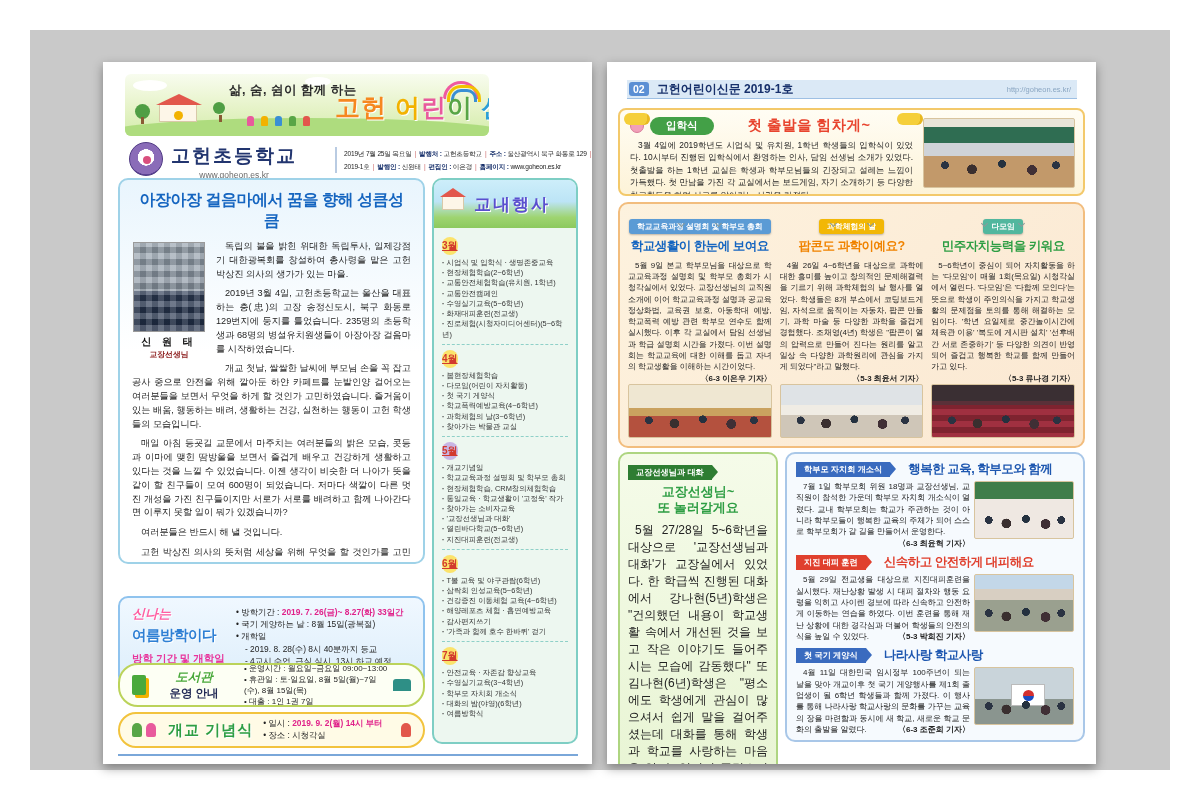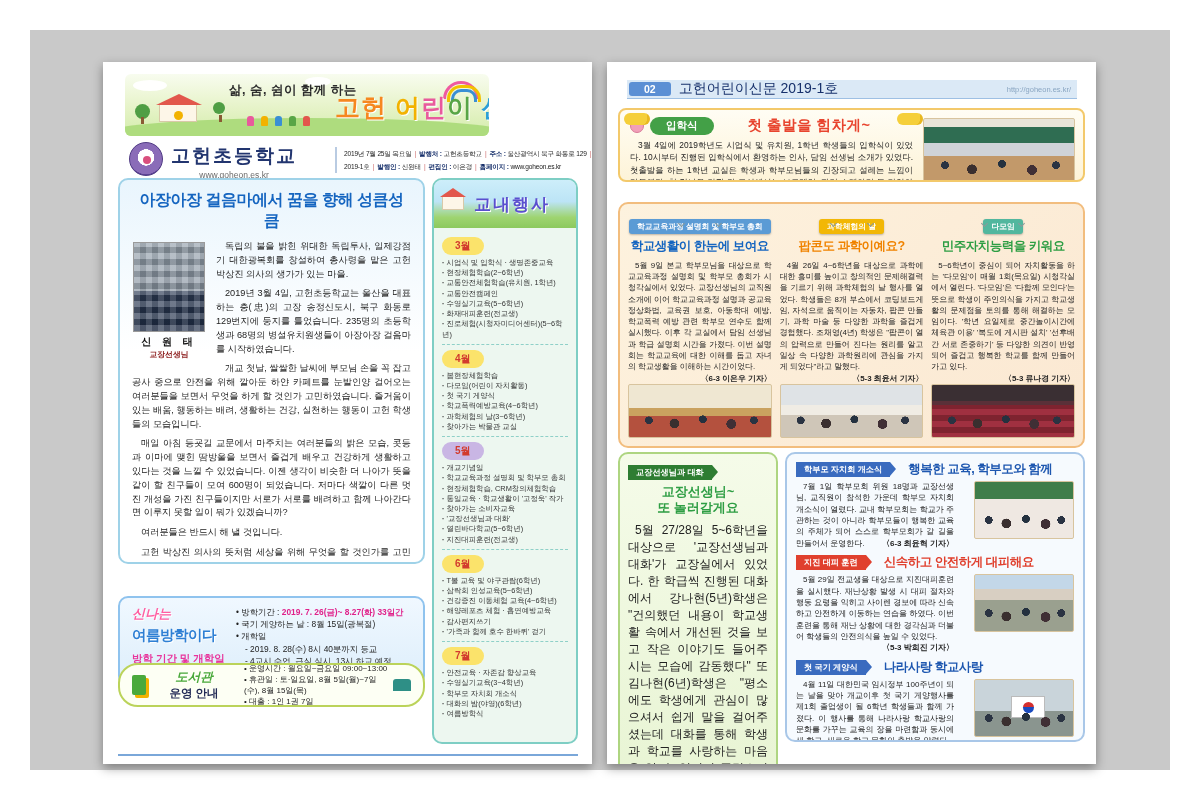--- a/index.html
+++ b/index.html
@@ -63,21 +63,21 @@
 
   
   .events-box { position:absolute; left:329px; top:116px; width:146px; height:566px; border:2px solid #7ecec4; border-radius:10px; background:#edf7f0; overflow:hidden; }
   .ev-head { position:relative; height:48px; background:linear-gradient(180deg,#cdeefa 0%,#bce4f6 45%,#9ed470 78%,#8cc95e 100%); }
   .ev-house { position:absolute; left:8px; top:16px; width:22px; height:14px; background:#fdf6e8; border:1px solid #d8c9a8; }
   .ev-house::before { content:""; position:absolute; left:-3px; top:-9px; border-left:13px solid transparent; border-right:13px solid transparent; border-bottom:9px solid #e2574c; }
   .ev-title { position:absolute; left:40px; top:13px; font-size:17px; font-weight:bold; color:#5a4fcf; text-shadow:1px 1px 0 #fff; letter-spacing:2px; }
   .ev-body { padding:4px 8px 6px; }
   .month { border-bottom:1px dashed #8fd0c8; padding-bottom:4px; }
   .month:last-child { border-bottom:none; }
-  .mbadge { display:inline-block; background:#fbe36b; color:#d23b2e; font-weight:bold; font-size:10px; padding:2px 13px; border-radius:11px; margin:5px 0 3px; }
+  .mbadge { display:inline-block; background:#fbe36b; color:#d23b2e; font-weight:bold; font-size:10px; padding:2px 0; border-radius:11px; margin:5px 0 3px;text-decoration:underline; }
   .month:nth-child(3) .mbadge { background:#c9b6e4; }
   .evlist { list-style:none; }
   .ev { font-size:7.4px; line-height:1.38; color:#333; }
   .ev::before { content:"· "; font-weight:bold; }
 
   
   .summer-box { position:absolute; left:15px; top:534px; width:307px; height:90px; border:2px solid #8fc3ee; border-radius:10px;
     background:linear-gradient(180deg,#f0f8ff 0%,#ddeefb 100%); padding:8px 8px 6px 116px; overflow:hidden; }
   .sm-titles { position:absolute; left:12px; top:7px; width:102px; }
   .sm-t1 { color:#ff5fa2; font-weight:bold; font-size:13px; font-style:italic; text-shadow:1px 1px 0 #fff; }
@@ -103,25 +103,25 @@
   .anniv-box { position:absolute; left:15px; top:650px; width:307px; height:36px; border:2px solid #f2c33d; border-radius:18px; background:#fffbe6; display:flex; align-items:center; padding:2px 12px; overflow:hidden; }
   .kid-dot { width:10px; height:14px; border-radius:5px 5px 2px 2px; }
   .kid-dot.g { background:#58a546; } .kid-dot.p { background:#e85a9c; margin-left:4px; } .kid-dot.r { background:#e2574c; margin-left:auto; }
   .anniv-title { color:#2e9e44; font-weight:bold; font-size:15px; letter-spacing:1px; margin:0 10px 0 12px; text-shadow:1px 1px 0 #fff; }
   .anniv-lines { font-size:8.4px; color:#222; line-height:1.4; }
   .anniv-lines .row::before { content:"• "; }
   .bottom-rule { position:absolute; left:15px; top:692px; width:460px; height:2px; background:#7aa7d9; }
 
   
   .p2head { position:absolute; left:20px; top:18px; width:450px; height:19px; background:#dbe9f6; display:flex; align-items:center; border-bottom:1px solid #9ec0e4; padding:0 6px 0 2px; }
-  .pageno { background:#5b8fd4; color:#fff; font-weight:bold; font-size:10.5px; padding:1px 15px; border-radius:3px; margin-right:8px; }
-  .issue { color:#17306b; font-weight:normal; font-size:14px; }
+  .pageno { background:#5b8fd4; color:#fff; font-weight:bold; font-size:10.5px; padding:1px 4px; border-radius:3px; margin-right:8px; }
+  .issue { color:#17306b; font-weight:bold; font-size:12px; }
   .url { margin-left:auto; color:#8aa6c2; font-size:7.5px; }
 
-  .entrance-box { position:absolute; left:11px; top:46px; width:467px; height:74px; border:2px solid #f3c96b; border-radius:8px;
+  .entrance-box { position:absolute; left:11px; top:46px; width:467px; height:88px; border:2px solid #f3c96b; border-radius:8px;
     background:linear-gradient(180deg,#fffdf4 0%,#fdf3d8 100%); padding:6px 170px 6px 10px; overflow:hidden; }
   .flower { position:absolute; width:26px; height:12px; border-radius:8px; background:radial-gradient(circle at 25% 50%, #f5cf3a 0 45%, transparent 46%), radial-gradient(circle at 60% 40%, #f5cf3a 0 45%, transparent 46%), radial-gradient(circle at 85% 60%, #e8b820 0 45%, transparent 46%); }
   .fl-l { left:4px; top:3px; } .fl-r { right:160px; top:3px; }
   .ent-head { display:flex; align-items:center; margin-bottom:4px; }
   .mascot { width:14px; height:14px; border-radius:50%; background:#f2a0b8; margin-right:6px; border:1px solid #d87a98; }
   .ent-badge { background:#43a047; color:#fff; font-size:10.5px; font-weight:bold; padding:2px 16px; border-radius:12px; }
   .ent-title { color:#e8442e; font-size:14.5px; font-weight:bold; margin-left:34px; letter-spacing:.5px; }
   .ent-body p { font-size:8.4px; line-height:1.48; color:#222; text-align:justify; text-indent:8px; }
   .rep { text-align:right; font-size:8.2px; font-weight:bold; color:#222; margin-top:1px; }
   .rep-inline { font-weight:bold; float:right; }
@@ -160,21 +160,21 @@
   .talk-photo { width:100%; height:82px; margin-top:4px; }
   .ph-talk { background:linear-gradient(180deg,#d8cdb8 0 28%,#c9b291 28% 55%,#caa86f 55% 100%); }
 
   .news-box { position:absolute; left:178px; top:390px; width:300px; height:290px; border:2px solid #a9c7e8; border-radius:10px; background:#f6fafe; padding:7px 9px; display:flex; flex-direction:column; gap:5px; overflow:hidden; }
   .brief { flex:1; display:flex; flex-direction:column; }
   .bhead { display:flex; align-items:center; margin-bottom:3px; }
   .rb-blue { background:#3a6bbf; } .rb-blue::after { content:""; position:absolute; right:-6px; top:0; border-top:7px solid transparent; border-bottom:7px solid transparent; border-left:6px solid #3a6bbf; }
   .rb-red { background:#e0402e; } .rb-red::after { content:""; position:absolute; right:-6px; top:0; border-top:7px solid transparent; border-bottom:7px solid transparent; border-left:6px solid #e0402e; }
   .btitle { font-weight:bold; font-size:12.5px; letter-spacing:-.5px; margin-left:18px; }
   .b-blue { color:#1e57b0; } .b-red { color:#e0402e; }
-  .bcontent { display:flex; gap:20px; flex:1; }
+  .bcontent { display:flex; gap:4px; flex:1; }
   .btext { flex:1; font-size:8px; line-height:1.42; color:#222; text-align:justify; text-indent:7px; }
   .bphoto { width:100px; height:58px; align-self:flex-start; }
   .ph-parents { background:linear-gradient(180deg,#3f7d4a 0 30%,#efe8e2 30% 100%); }
   .ph-drill { background:linear-gradient(180deg,#c3d7e8 0 25%,#d8cfc2 25% 45%,#9aa08f 45% 100%); }
   .ph-flag { background:linear-gradient(180deg,#c9d4da 0 55%,#8a958f 55% 100%); }
   .taegeuk { position:absolute; left:36px; top:16px; width:34px; height:22px; background:#fff; border:1px solid #bbb; }
   .taegeuk::after { content:""; position:absolute; left:11px; top:5px; width:11px; height:11px; border-radius:50%; background:linear-gradient(180deg,#d32f2f 50%,#1a4bbf 50%); }
 </style>
 </head>
 <body>
@@ -316,20 +316,30 @@
       <div class="lib-t2">운영 안내</div>
     </div>
     <div class="lib-lines">
       <div class="lib-line">운영시간 : 월요일~금요일 09:00~13:00</div>
       <div class="lib-line">휴관일 : 토·일요일, 8월 5일(월)~7일(수), 8월 15일(목)</div>
       <div class="lib-line">대출 : 1인 1권 7일</div>
     </div>
     <div class="sofa"></div>
   </div>
 
+  <div class="anniv-box">
+    <span class="kid-dot g"></span>
+      <span class="kid-dot p"></span>
+    <div class="anniv-title">개교 기념식</div>
+    <div class="anniv-lines">
+      <div class="row"><span>일시 : </span><span class="hl">2019. 9. 2(월) 14시 부터</span></div>
+      <div class="row">장소 : 시청각실</div>
+    </div>
+    <span class="kid-dot r"></span>
+  </div>
 
   <div class="bottom-rule"></div>
 </div>
 
 <div class="page page2">
 
   <div class="p2head">
     <span class="pageno">02</span>
     <span class="issue">고헌어린이신문 2019-1호</span>
     <span class="url">http://goheon.es.kr/</span>

